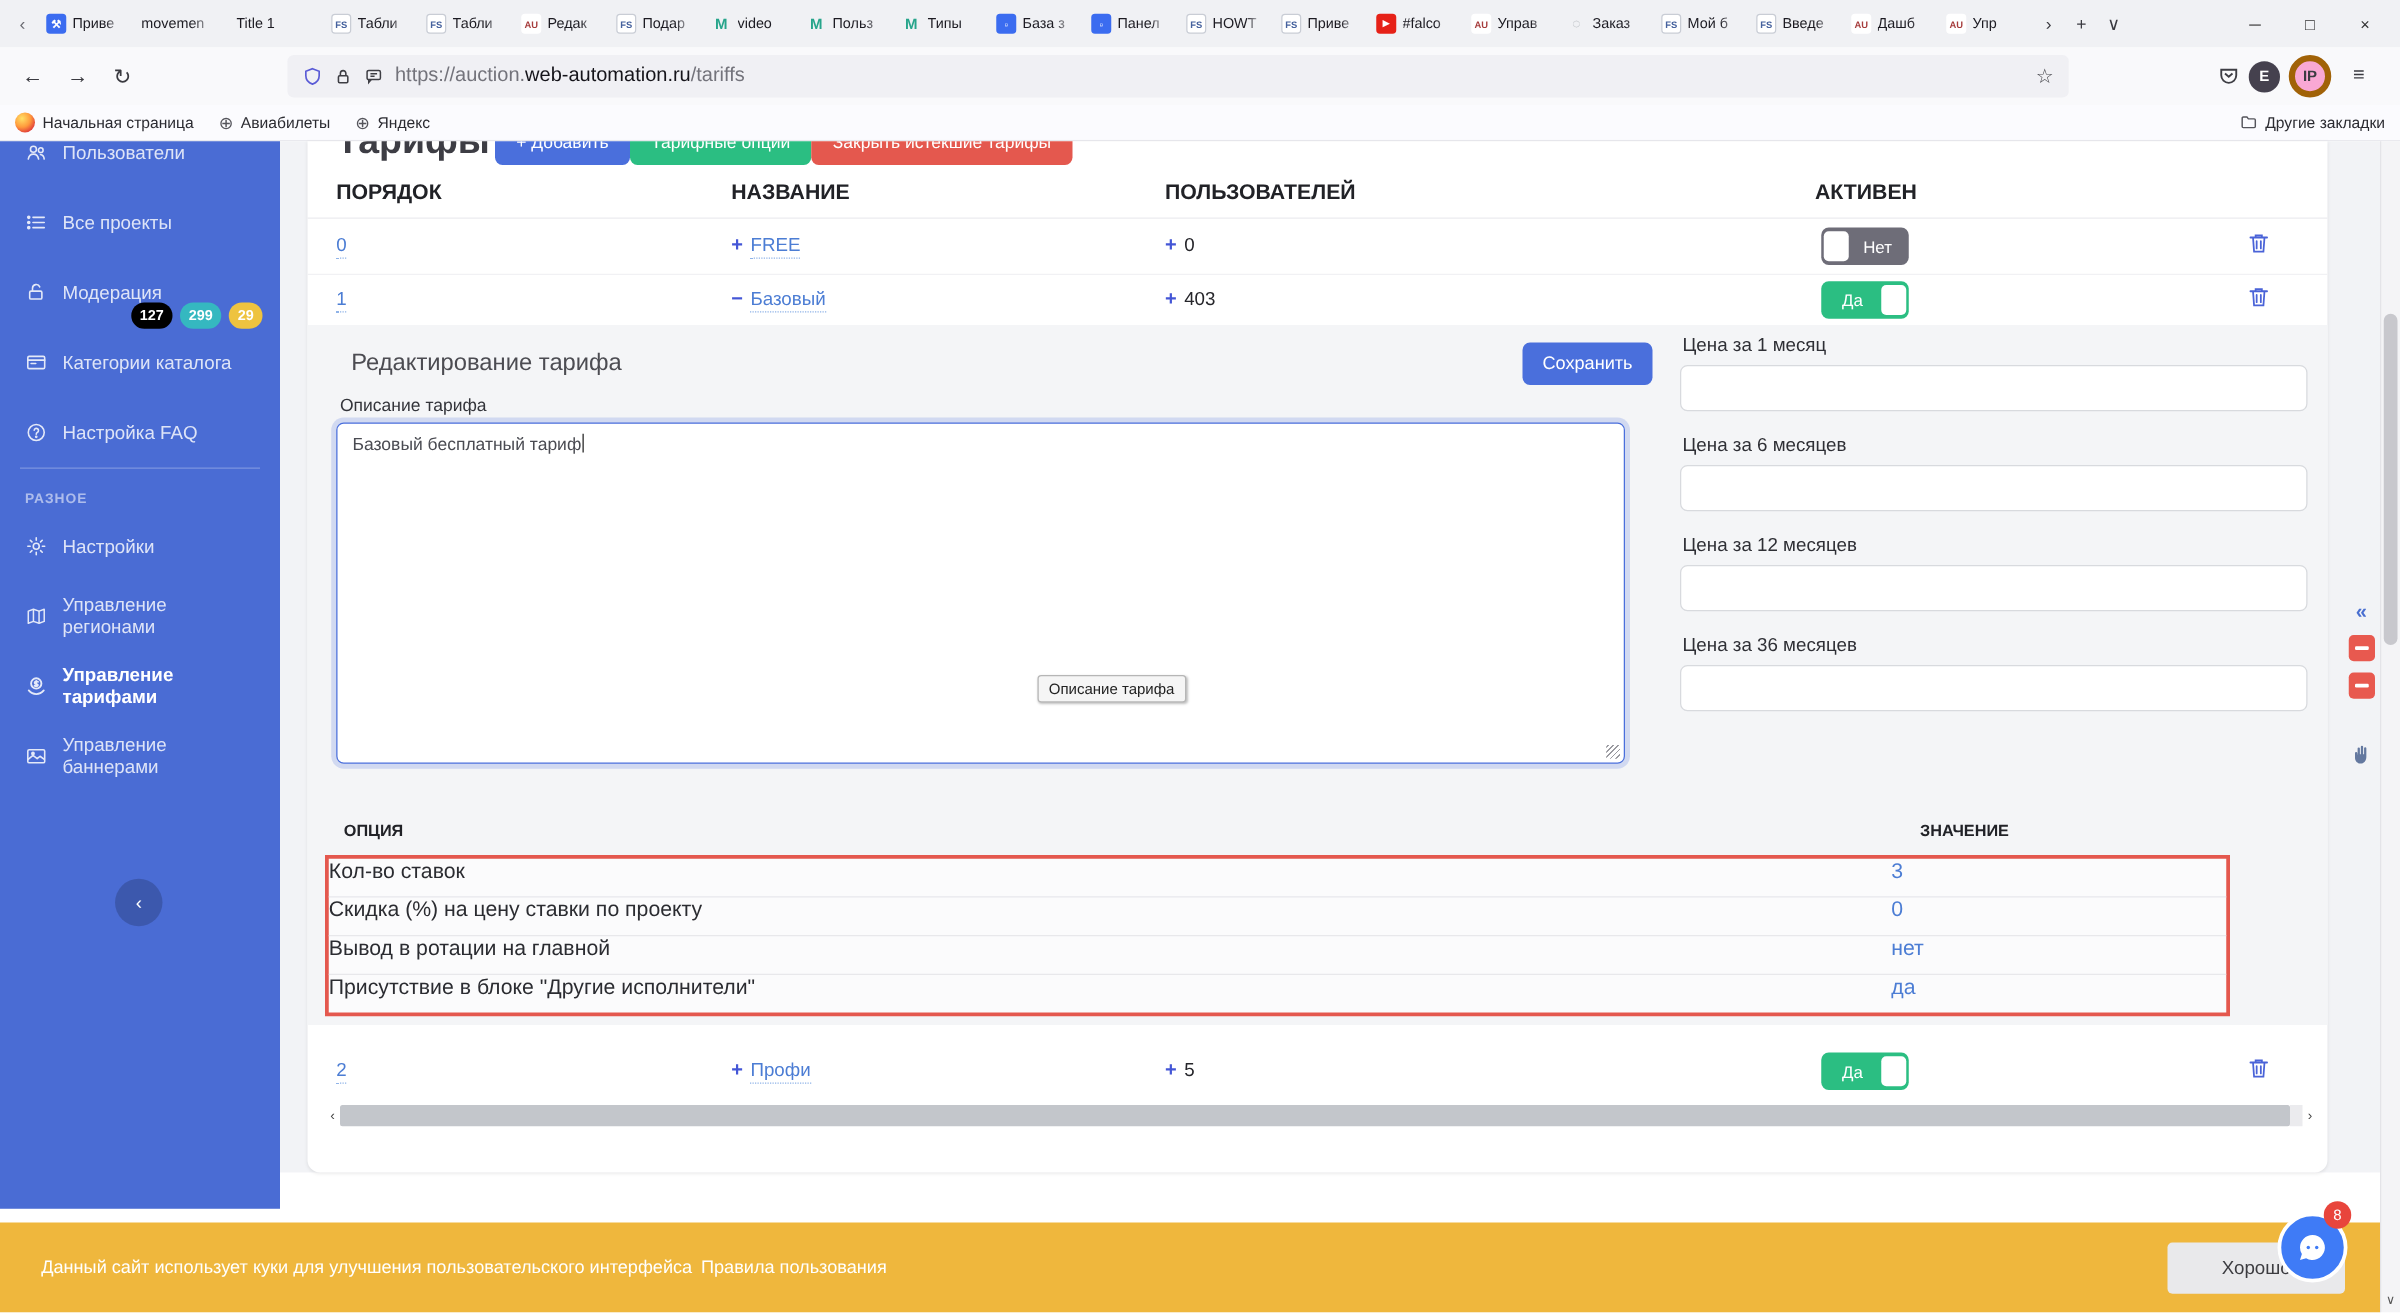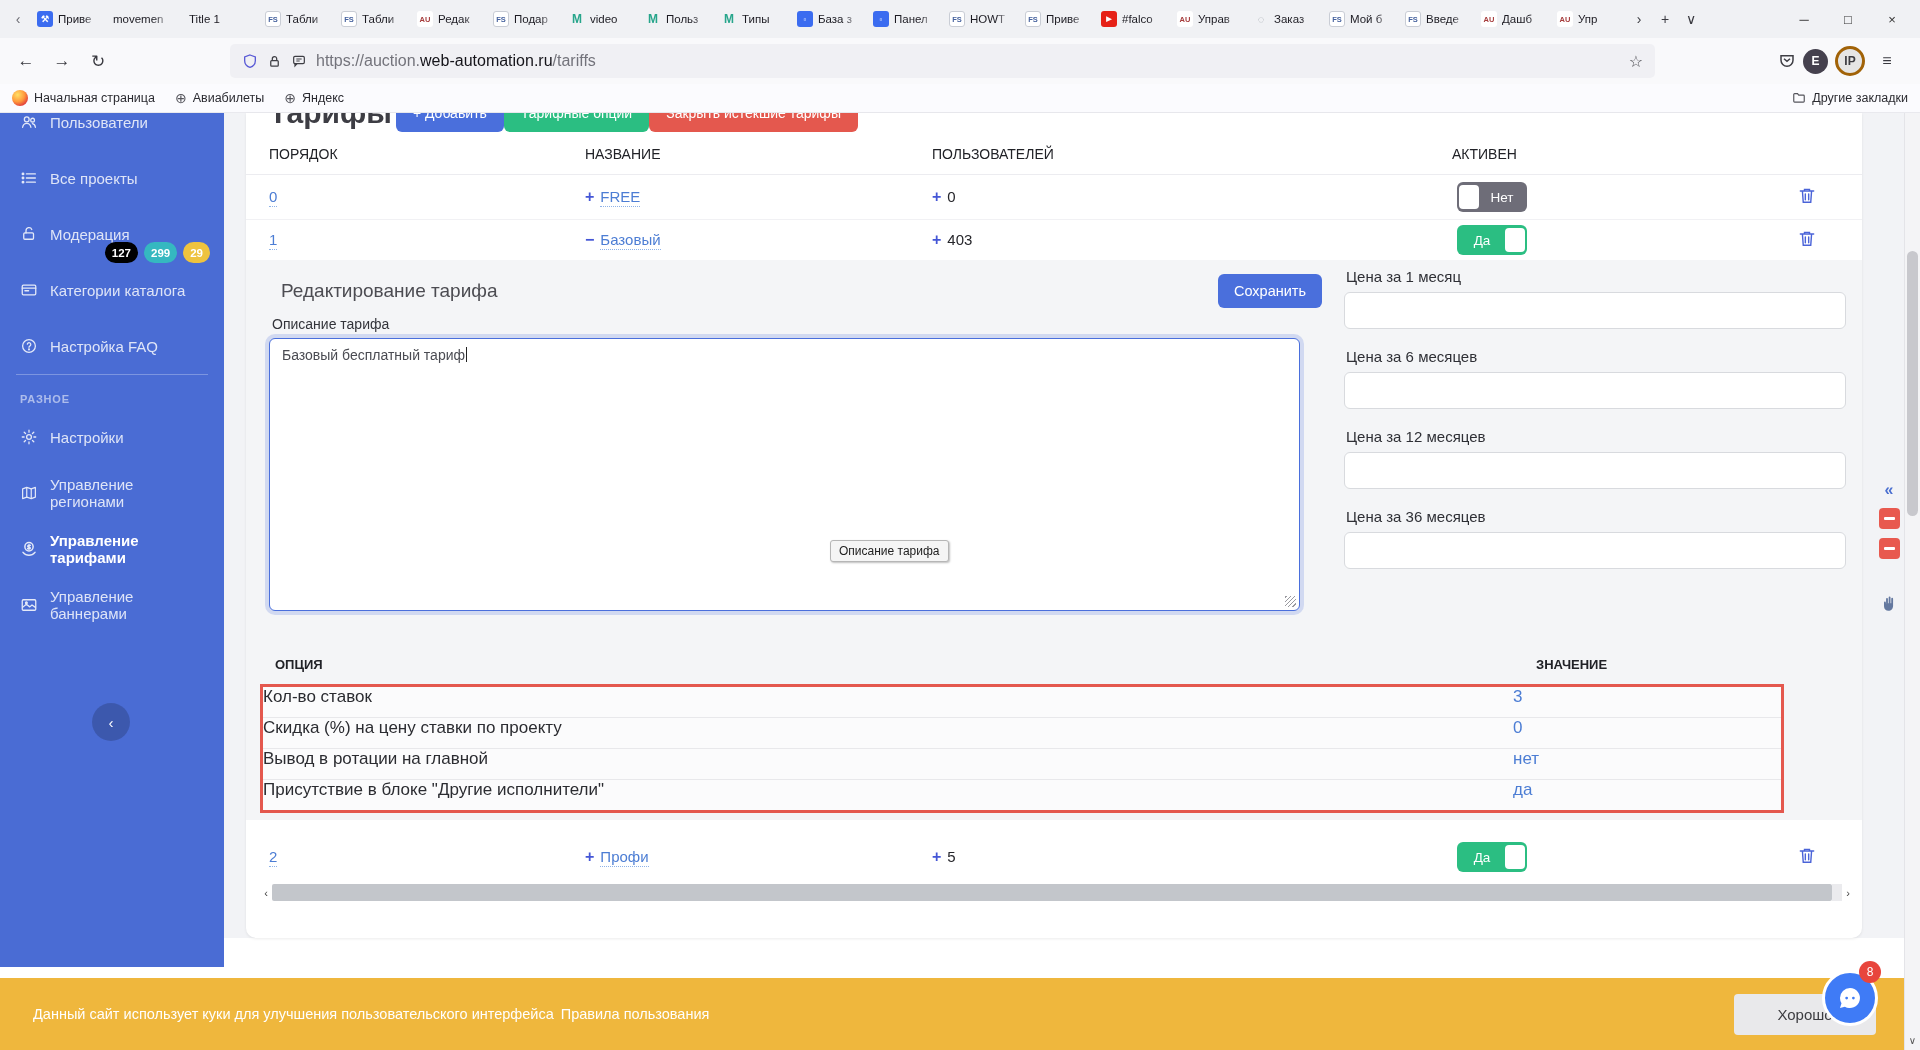--- a/index.html
+++ b/index.html
@@ -25,21 +25,21 @@
 
   .toolbar{height:46px;background:#f9f9fb;display:flex;align-items:center;padding:0 8px;box-sizing:border-box}
   .navbtn{width:36px;height:32px;display:flex;align-items:center;justify-content:center;font-size:17px;color:#3a3a40;border-radius:4px}
   .urlbar{width:1425px;height:34px;margin-left:114px;background:#f0f0f4;border-radius:5px;display:flex;align-items:center;padding:0 12px;gap:9px;box-sizing:border-box;flex:none}
   .urltxt{font-size:16px}
   .u-scheme{color:#73737b}.u-domain{color:#15141a}.u-path{color:#73737b}
   .star{margin-left:auto;font-size:16px;color:#4a4a50}
   .tbicons{margin-left:auto;display:flex;align-items:center;gap:7px;padding-right:10px}
   .tbicon{width:30px;height:30px;display:flex;align-items:center;justify-content:center;color:#3a3a40;font-size:16px}
   .avatar{width:25px;height:25px;border-radius:50%;background:#45414e;color:#fff;font-size:12px;font-weight:bold;display:flex;align-items:center;justify-content:center}
-  .iptool{font-size:12px;font-weight:bold;color:#3c3c42;border:3px solid #a16207;border-radius:50%;width:24px;height:24px;display:flex;align-items:center;justify-content:center;background:#e5e5e5}
+  .iptool{font-size:12px;font-weight:bold;color:#3c3c42;border:5px solid #a16207;border-radius:50%;width:24px;height:24px;display:flex;align-items:center;justify-content:center;background:#f9a8d4}
 
   .bookbar{height:29px;background:#fbfbfe;display:flex;align-items:center;padding:0 12px;gap:20px;font-size:12.5px;color:#2b2b31;border-bottom:1px solid #e9e9ee;box-sizing:border-box}
   .bm{display:flex;align-items:center;gap:6px}
   .bmico[data-bicon="firefox"]{width:16px;height:16px;border-radius:50%;background:radial-gradient(circle at 35% 30%,#ffe066,#ff9a3c 45%,#e3433b 75%,#b5327f)}
   .bmico[data-bicon="globe"]{color:#55555c;font-size:14px;line-height:1}
   .otherbm{margin-left:auto;display:flex;align-items:center;gap:6px}
 
   
   .content{position:absolute;left:0;top:113px;width:1904px;height:937px;background:#f2f3f6}
   .whitestrip1{position:absolute;left:224px;top:825px;width:1680px;height:112px;background:#fff}
@@ -59,21 +59,21 @@
   .sb-collapse{position:absolute;left:92px;top:590px;width:38px;height:38px;border-radius:50%;background:rgba(0,0,0,.18);display:flex;align-items:center;justify-content:center;font-size:15px;color:#fff}
 
   .card{position:absolute;left:246px;top:0;width:1616px;height:825px;background:#fff;border-radius:0 0 10px 10px;box-shadow:0 1px 3px rgba(0,0,0,.08)}
   .card-top{height:20px;overflow:hidden;position:relative}
   .ct-inner{position:absolute;left:23px;top:-20px;display:flex;align-items:center;height:40px}
   .page-title{font-size:30px;font-weight:bold;color:#3d3d44;margin-right:4px}
   .btn{height:38px;border-radius:6px;color:#fff;font-size:14px;display:flex;align-items:center;padding:0 17px;border:none;white-space:nowrap}
   .btn-add{background:#4a6fdc}.btn-green{background:#2bbe82}.btn-red{background:#e4584e}
 
   .tgrid{display:grid;grid-template-columns:316px 347px 520px 300px 1fr;align-items:center;padding-left:23px}
-  .thead{font-size:14px;font-weight:normal;color:#212227;height:41px;border-bottom:1px solid #ececf0}
+  .thead{font-size:17px;font-weight:bold;color:#212227;height:41px;border-bottom:1px solid #ececf0}
   .trow{height:44px;border-bottom:1px solid #f1f1f4;font-size:15px}
   .trow.noline{border-bottom:none;height:40px}
   .trow.row2{margin-top:16px;height:42px;border-bottom:none}
   .dotlink{color:#4c7dd4;border-bottom:1px dotted #8fb3e8;display:inline-block;line-height:1.2;text-decoration:none}
   .plus{color:#4456d6;font-weight:bold;font-size:16px;margin-right:6px}
   .namecell a{margin-left:0}
   .users-val{color:#26262b}
   .toggle{width:70px;height:30px;border-radius:6px;display:flex;align-items:center;padding:2px;font-size:13.5px;color:#fff;margin-left:5px;box-sizing:border-box}
   .toggle .knob{width:20px;height:24px;background:#fff;border-radius:4px;flex:none}
   .toggle .tlab{flex:1;text-align:center}

